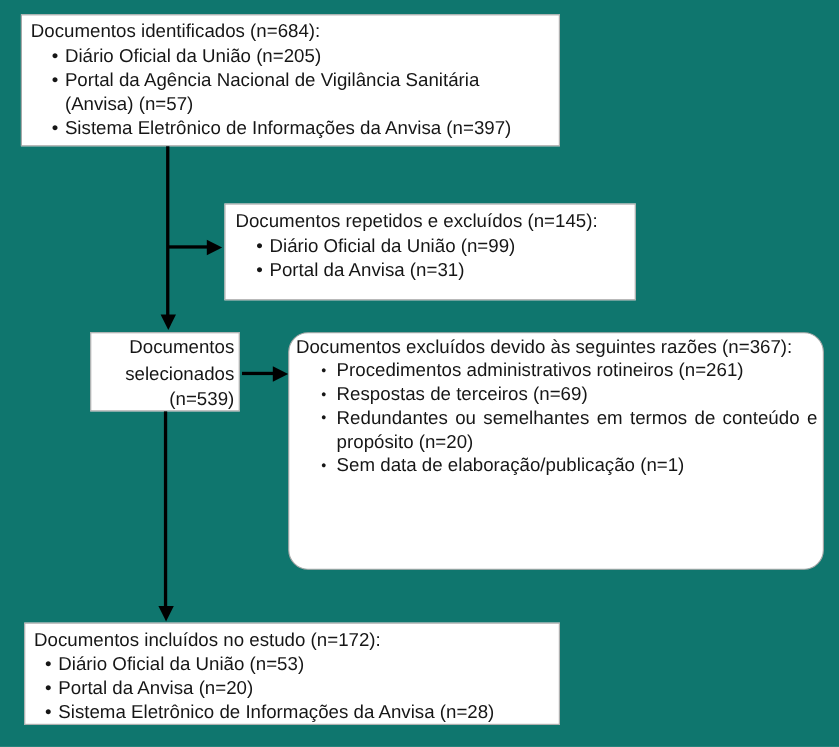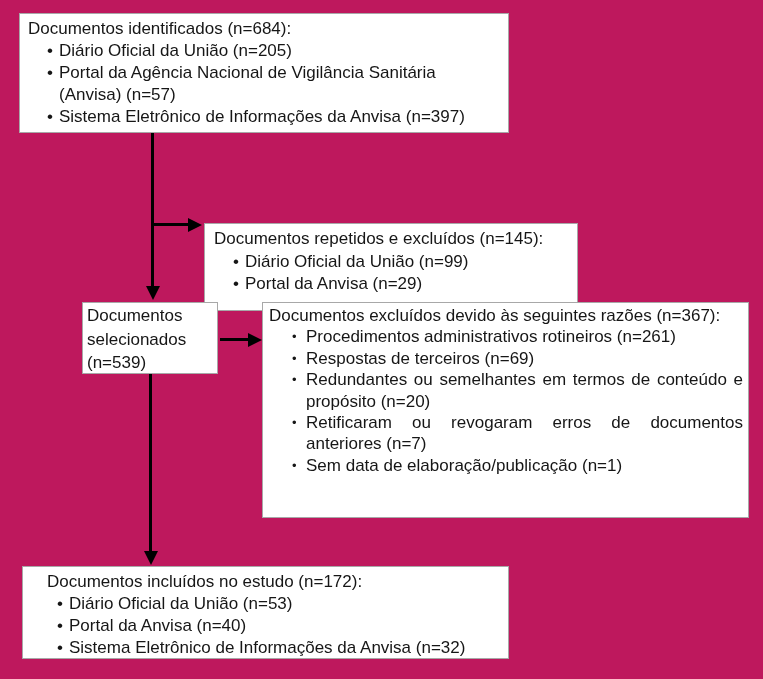--- a/index.html
+++ b/index.html
@@ -1,20 +1,20 @@
 <!DOCTYPE html>
 <html><head>
 <meta charset="utf-8">
 <style>
   html, body { margin: 0; padding: 0; background: #ffffff; }
   #canvas {
     position: relative;
     width: 763px;
     height: 679px;
-    background: #be185d;
+    background: #0f766e;
     font-family: "Liberation Sans", sans-serif;
     color: #161616;
     overflow: hidden;
   }
   .fbox {
     position: absolute;
     box-sizing: border-box;
     background: #ffffff;
     border: 1px solid #a8a8a8;
     font-size: 17px;
@@ -27,29 +27,29 @@
   }
   .bullet::before {
     content: "\2022";
     position: absolute;
     left: 19px;
     top: 0;
   }
   
   #box-identified { left: 19px; top: 13px; width: 490px; height: 120px; padding: 4px 8px; }
   
-  #box-repeated { left: 204px; top: 185px; width: 374px; height: 88px; padding: 4px 8px 0 9px; line-height: 22.5px; margin-top: 38px; }
+  #box-repeated { left: 204px; top: 185px; width: 374px; height: 88px; padding: 4px 8px 0 9px; line-height: 22.5px; }
   
-  #box-selected { left: 82px; top: 302px; width: 136px; height: 72px; padding: 1px 4px 0 4px; line-height: 23.5px; text-align: left; }
+  #box-selected { left: 82px; top: 302px; width: 136px; height: 72px; padding: 1px 4px 0 4px; line-height: 23.5px; text-align: right; }
   
-  #box-reasons { left: 262px; top: 302px; width: 487px; height: 216px; padding: 2px 5px 0 6px; line-height: 21.4px; }
+  #box-reasons { left: 262px; top: 302px; width: 487px; height: 216px; padding: 2px 5px 0 6px; line-height: 21.4px; border-radius: 18px; }
   #box-reasons .bullet { text-align: justify; padding-left: 37px; }
   #box-reasons .bullet::before { left: 23px; font-size: 13px; }
   
-  #box-included { left: 22px; top: 566px; width: 487px; height: 93px; padding: 4px 24px; }
+  #box-included { left: 22px; top: 566px; width: 487px; height: 93px; padding: 4px 8px; }
   #box-included .bullet { padding-left: 22px; }
   #box-included .bullet::before { left: 10px; }
 
   
   .aline { position: absolute; background: #000000; }
   .ahead { position: absolute; width: 0; height: 0; }
   #line-a { left: 151px; top: 133px; width: 3px; height: 154px; }
   #head-a { left: 145.5px; top: 286px; border-left: 7px solid transparent; border-right: 7px solid transparent; border-top: 14px solid #000; }
   #line-b { left: 153px; top: 223px; width: 36px; height: 3px; }
   #head-b { left: 188px; top: 217.5px; border-top: 7px solid transparent; border-bottom: 7px solid transparent; border-left: 14px solid #000; }
@@ -72,42 +72,41 @@
 
   <div class="aline" id="line-a"></div>
   <div class="ahead" id="head-a"></div>
 
   <div class="aline" id="line-b"></div>
   <div class="ahead" id="head-b"></div>
 
   <div class="fbox" id="box-repeated">
     <div class="box-title">Documentos repetidos e excluídos (n=145):</div>
     <div class="bullet">Diário Oficial da União (n=99)</div>
-    <div class="bullet">Portal da Anvisa (n=29)</div>
+    <div class="bullet">Portal da Anvisa (n=31)</div>
   </div>
 
   <div class="fbox" id="box-selected">
     <div>Documentos selecionados (n=539)</div>
   </div>
 
   <div class="aline" id="line-c"></div>
   <div class="ahead" id="head-c"></div>
 
   <div class="fbox" id="box-reasons">
     <div class="box-title">Documentos excluídos devido às seguintes razões (n=367):</div>
     <div class="bullet">Procedimentos administrativos rotineiros (n=261)</div>
     <div class="bullet">Respostas de terceiros (n=69)</div>
     <div class="bullet">Redundantes ou semelhantes em termos de conteúdo e propósito (n=20)</div>
-    <div class="bullet">Retificaram ou revogaram erros de documentos anteriores (n=7)</div>
     <div class="bullet">Sem data de elaboração/publicação (n=1)</div>
   </div>
 
   <div class="aline" id="line-d"></div>
   <div class="ahead" id="head-d"></div>
 
   <div class="fbox" id="box-included">
     <div class="box-title">Documentos incluídos no estudo (n=172):</div>
     <div class="bullet">Diário Oficial da União (n=53)</div>
-    <div class="bullet">Portal da Anvisa (n=40)</div>
-    <div class="bullet">Sistema Eletrônico de Informações da Anvisa (n=32)</div>
+    <div class="bullet">Portal da Anvisa (n=20)</div>
+    <div class="bullet">Sistema Eletrônico de Informações da Anvisa (n=28)</div>
   </div>
 
 </div>
 
 </body></html>

